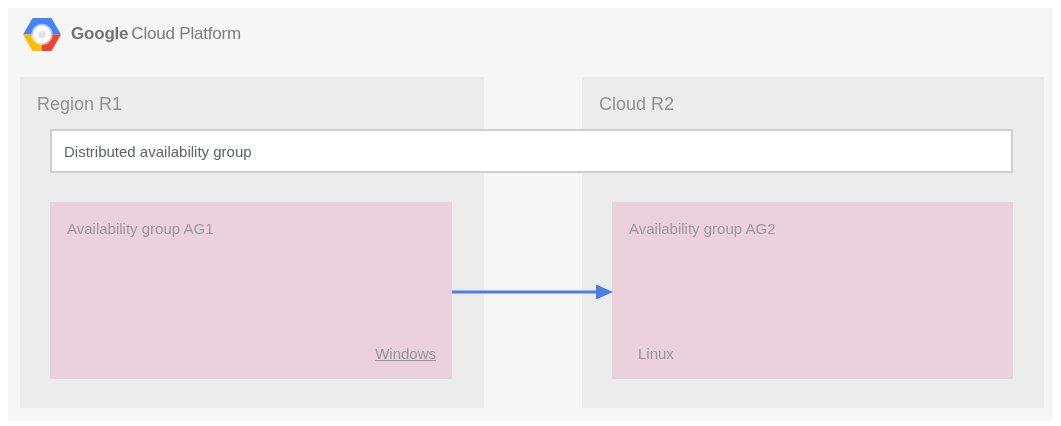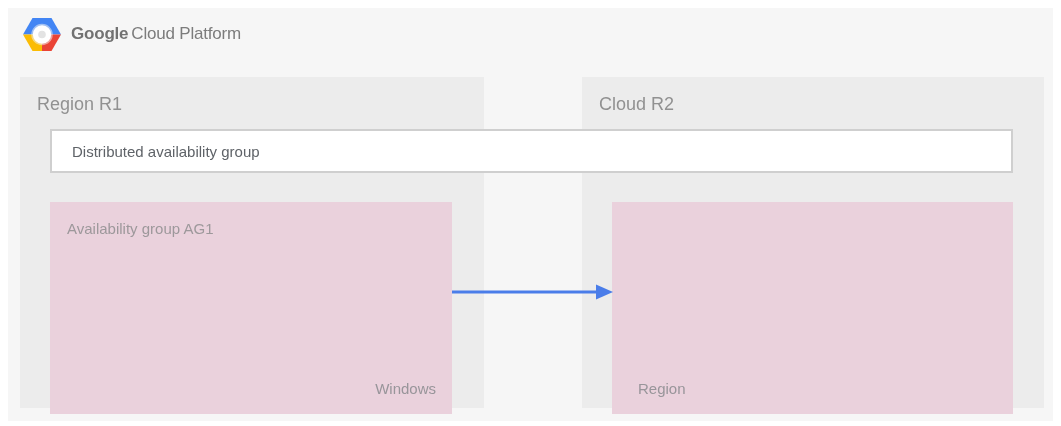--- a/index.html
+++ b/index.html
@@ -68,46 +68,46 @@
     top: 121px;
     width: 963px;
     height: 44px;
     box-sizing: border-box;
     background: #ffffff;
     border: 2px solid #cfcfcf;
     display: flex;
     align-items: center;
   }
   .dag-label {
-    padding-left: 20px;
+    padding-left: 12px;
     font-size: 15px;
     color: #5f6368;
   }
 
   
   .ag-box {
     position: absolute;
     top: 194px;
-    height: 212px;
+    height: 177px;
     background: var(--group-bg, #ead1dc);
   }
   .ag1 { left: 42px;  width: 402px; }
   .ag2 { left: 604px; width: 401px; }
   .ag-label {
     padding: 18px 0 0 17px;
     font-size: 15px;
     color: #9d989b;
   }
   .os-label {
     position: absolute;
     bottom: 17px;
     font-size: 15px;
     color: #98959a;
   }
-  .os-right { right: 16px; }
+  .os-right { right: 16px; text-decoration: underline; }
   .os-left  { left: 26px; }
 
   
   .arrow-svg {
     position: absolute;
     left: 444px;
     top: 274px;
     width: 162px;
     height: 20px;
     overflow: visible;
@@ -145,21 +145,22 @@
   <div class="dag-box">
     <span class="dag-label">Distributed availability group</span>
   </div>
 
   <div class="ag-box ag1">
     <div class="ag-label">Availability group AG1</div>
     <div class="os-label os-right">Windows</div>
   </div>
 
   <div class="ag-box ag2">
-    <div class="os-label os-left">Region</div>
+    <div class="ag-label">Availability group AG2</div>
+    <div class="os-label os-left">Linux</div>
   </div>
 
   <svg class="arrow-svg" viewBox="0 0 162 20" xmlns="http://www.w3.org/2000/svg" aria-hidden="true">
     <line x1="0" y1="10" x2="147" y2="10"></line>
     <polygon points="144,2.5 161,10 144,17.5"></polygon>
   </svg>
 
 </div>
 
 </body></html>

